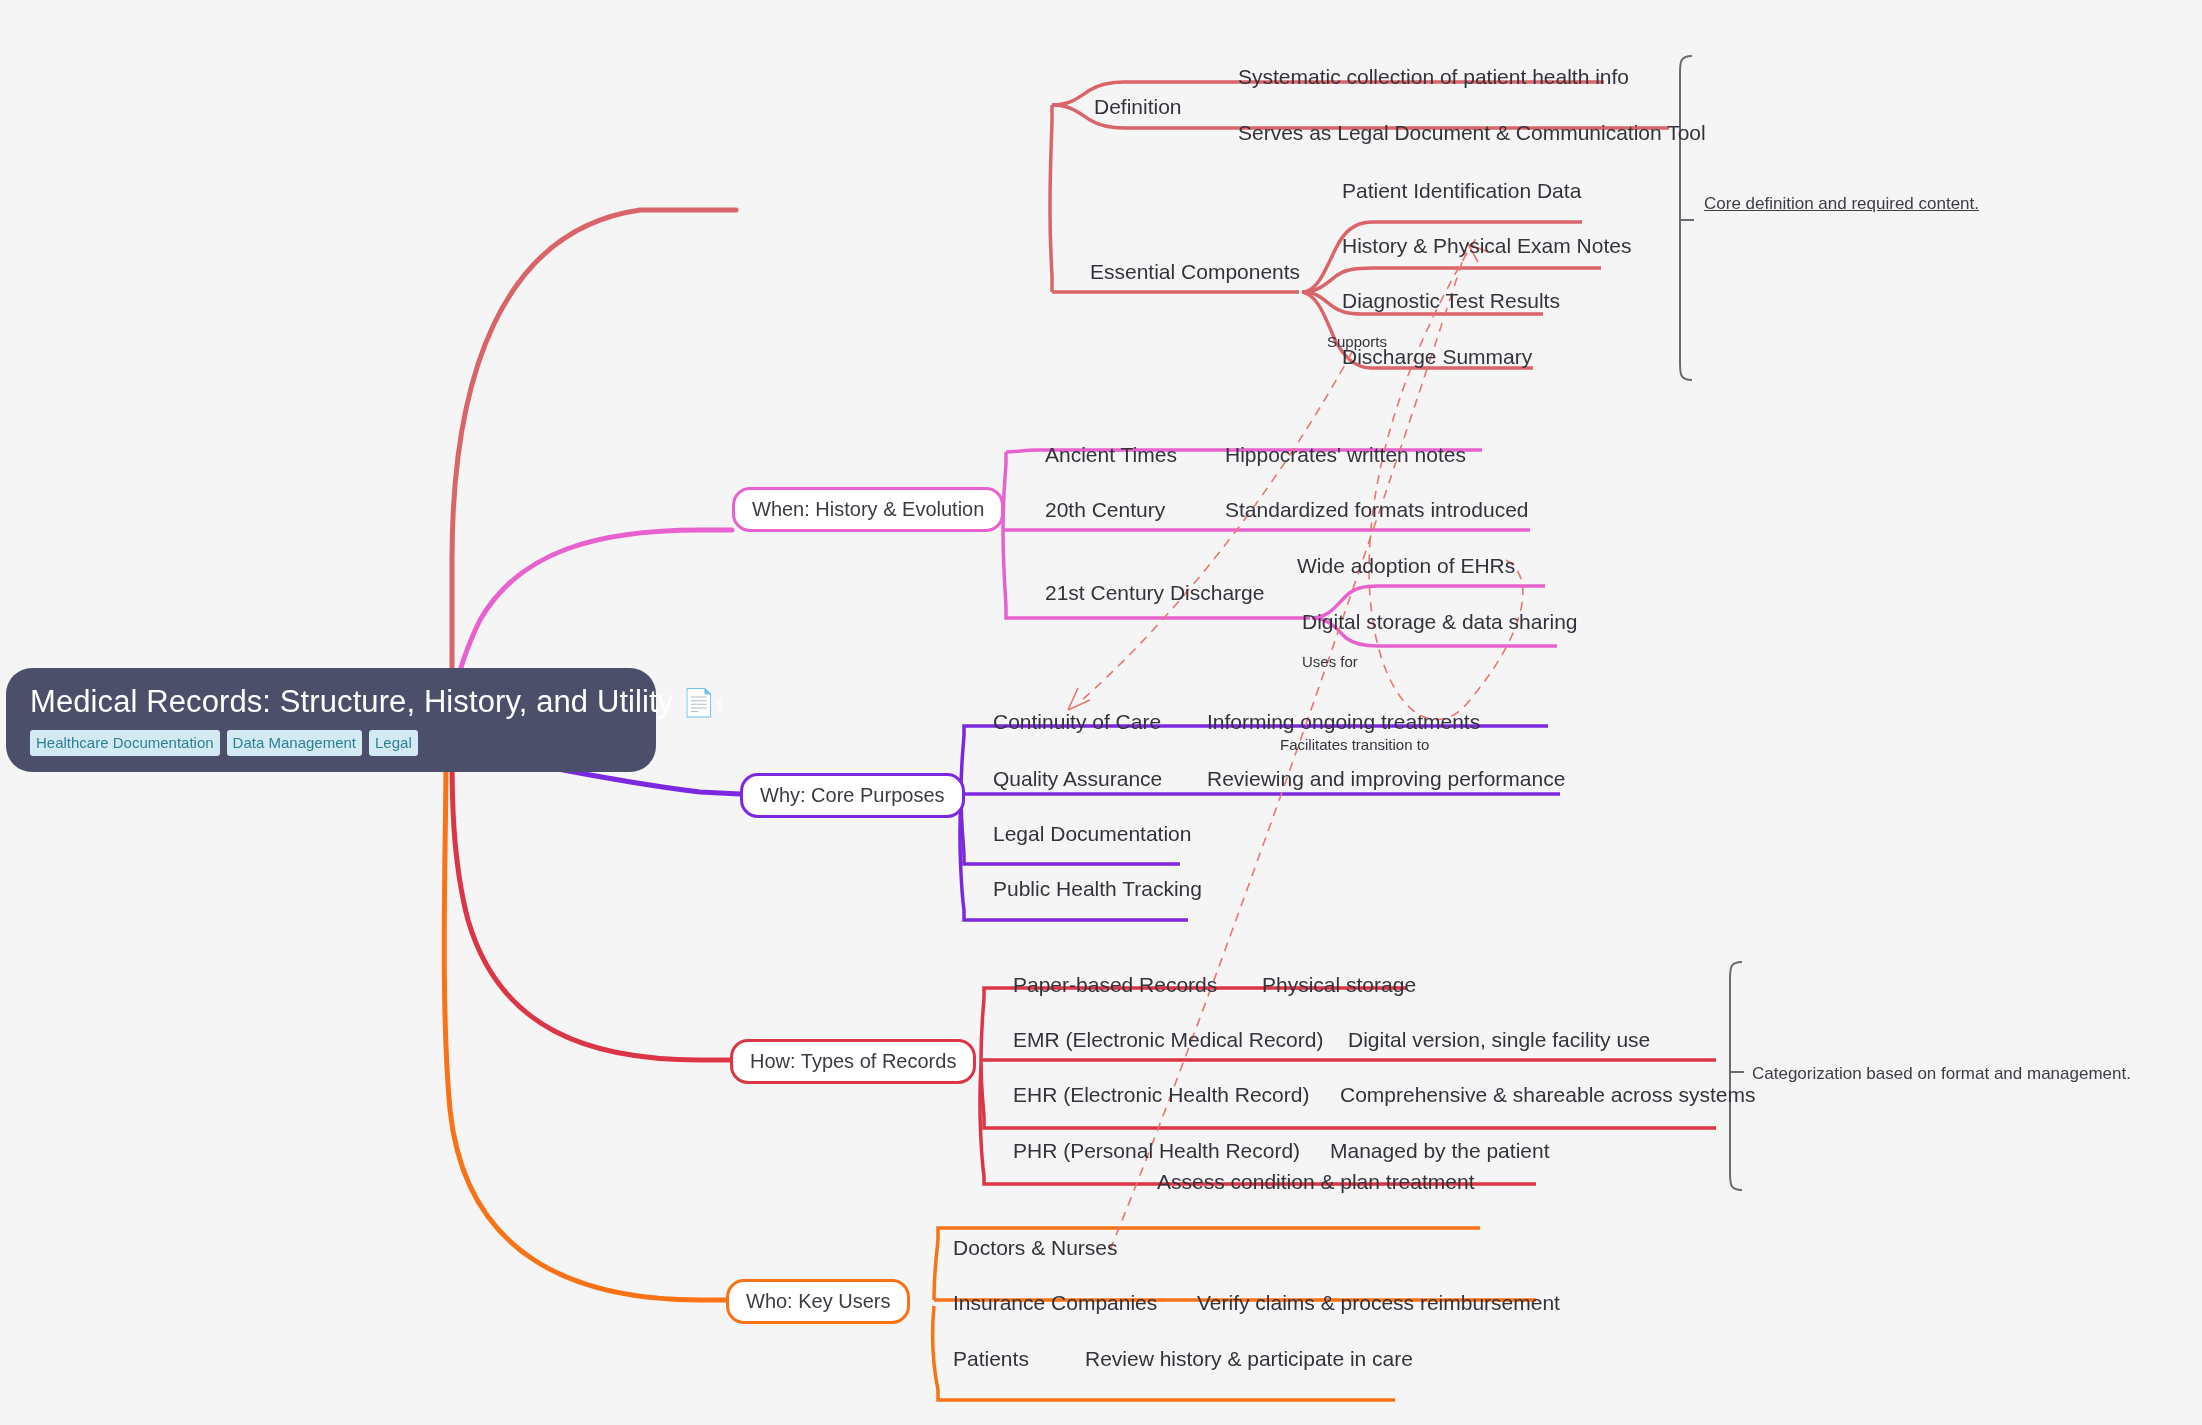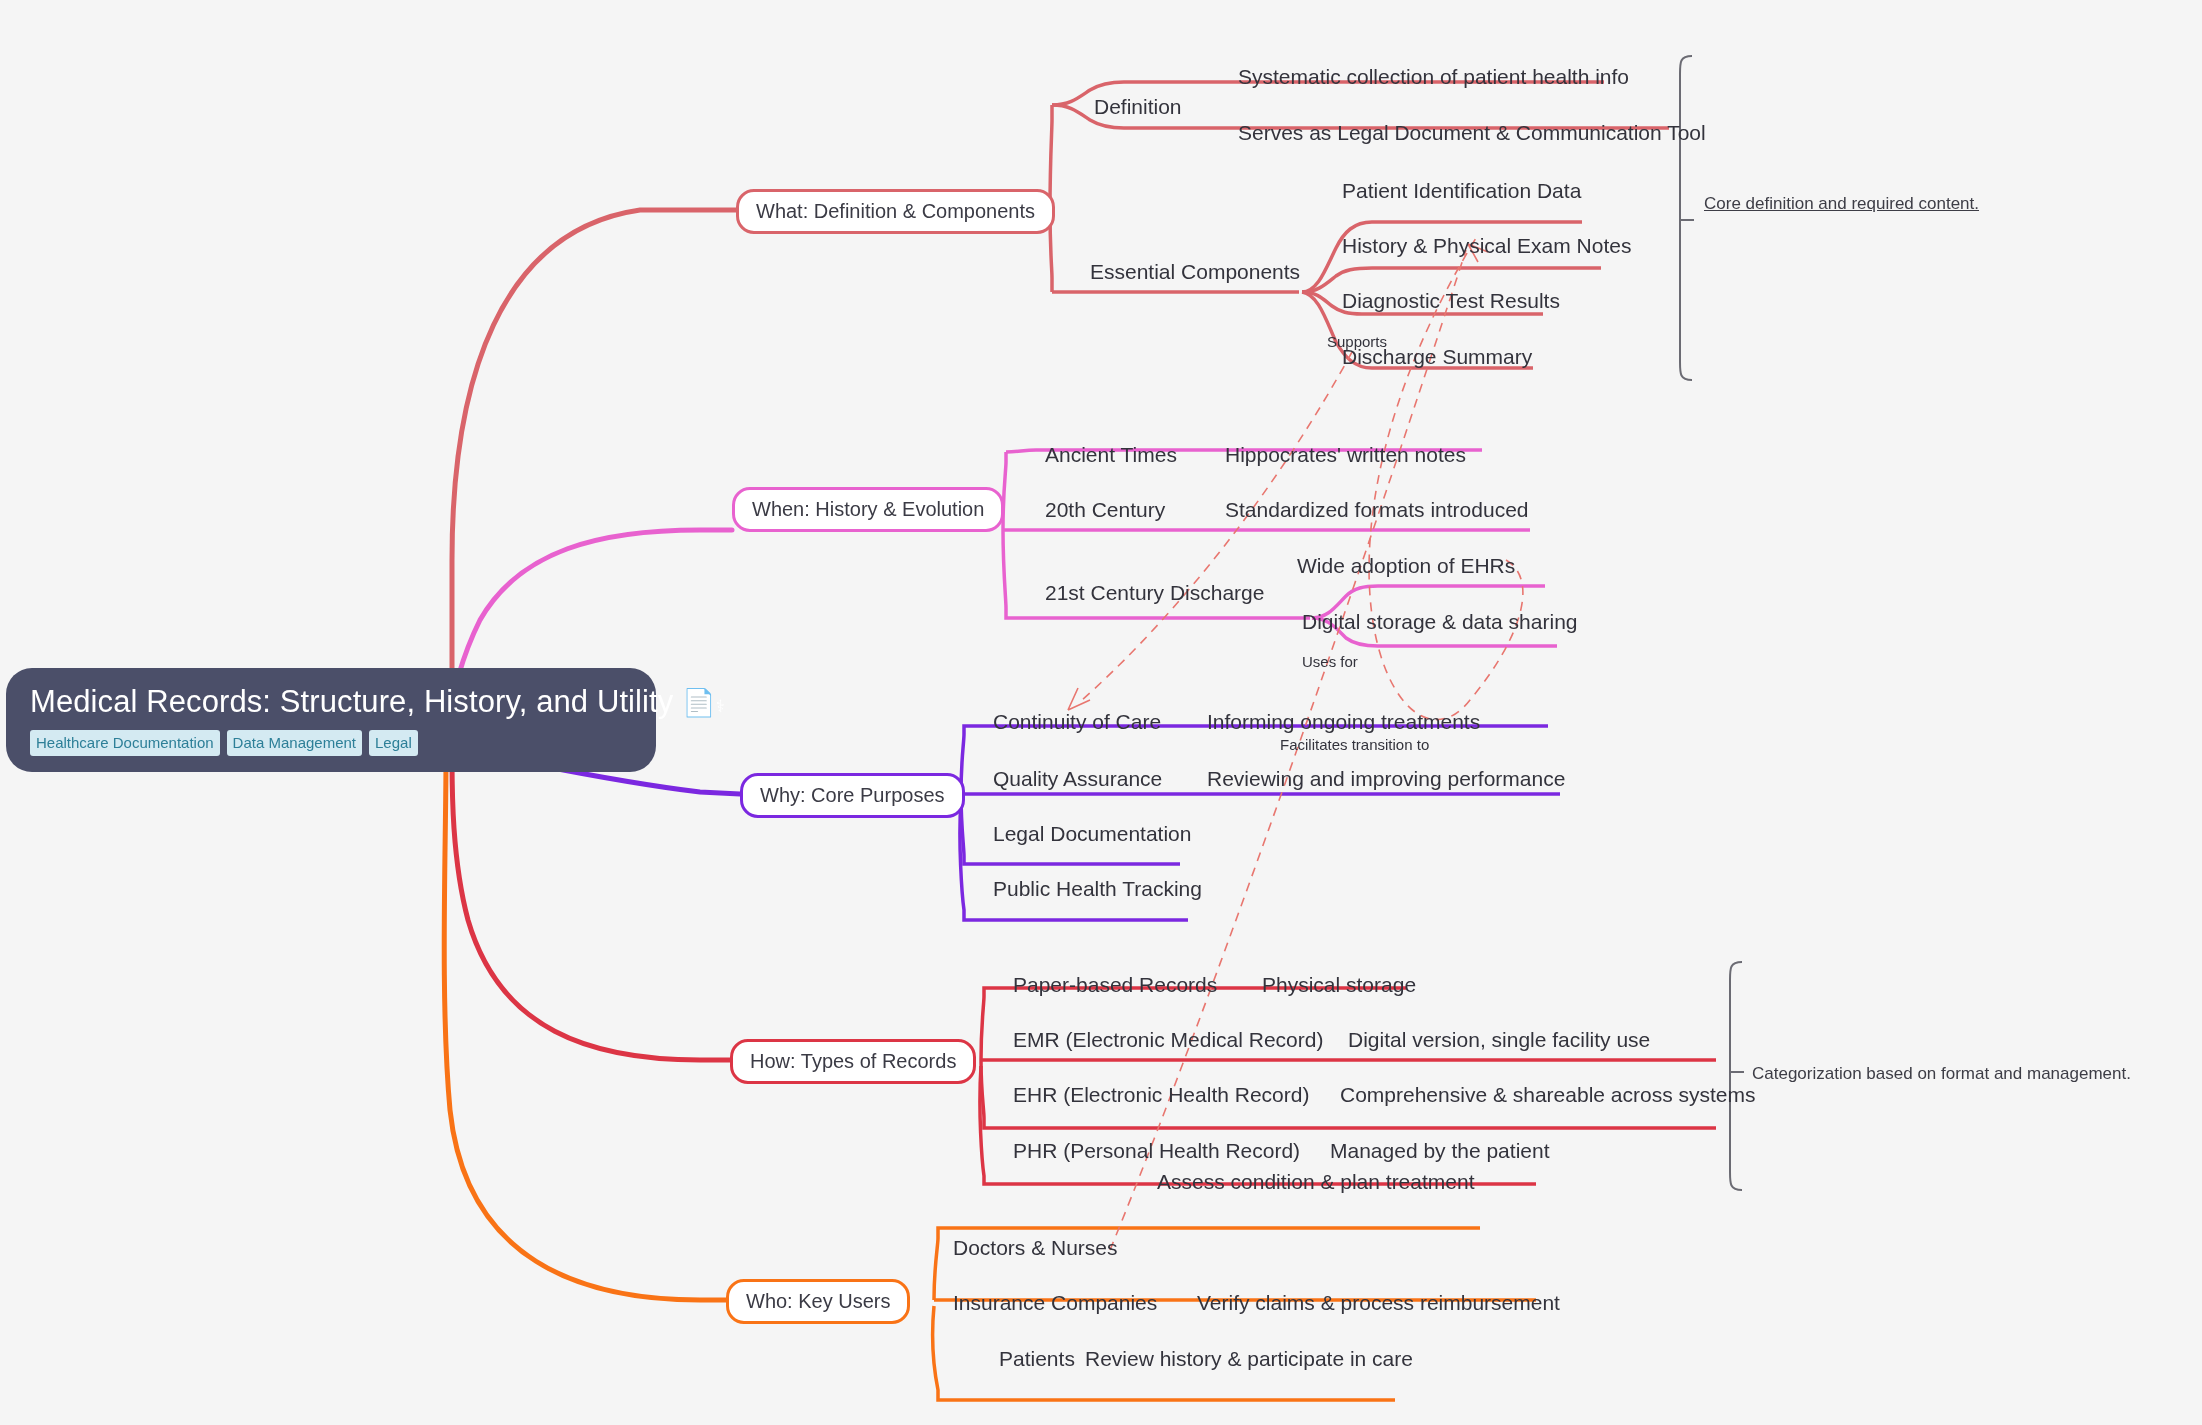--- a/index.html
+++ b/index.html
@@ -154,21 +154,20 @@
     <div class="root-title"><span>Medical Records: Structure, History, and Utility</span>
       <span class="emoji">📄</span><span class="emoji" style="font-size:17px;">⚕</span>
     </div>
     <div class="root-tags">
       <span class="root-tag">Healthcare Documentation</span>
       <span class="root-tag">Data Management</span>
       <span class="root-tag">Legal</span>
     </div>
   </div>
 
-  <div class="pill" style="left:736px;top:189px;border-color:#d9646a;">What: Definition &amp; Components</div>
 
   <div class="pill" style="left:732px;top:487px;border-color:#e862cf;">When: History &amp; Evolution</div>
 
   <div class="pill" style="left:740px;top:773px;border-color:#7b28e0;">Why: Core Purposes</div>
 
   <div class="pill" style="left:730px;top:1039px;border-color:#dc3545;">How: Types of Records</div>
 
   <div class="pill" style="left:726px;top:1279px;border-color:#f97316;">Who: Key Users</div>
 
   <div class="leaf" style="left:1094px;top:96px;text-align:center;">Definition</div>
@@ -211,21 +210,21 @@
 
   <div class="leaf" style="left:1013px;top:1140px;">PHR (Personal Health Record)</div>
   <div class="leaf" style="left:1330px;top:1140px;">Managed by the patient</div>
 
   <div class="leaf" style="left:953px;top:1237px;">Doctors &amp; Nurses</div>
   <div class="leaf" style="left:1157px;top:1171px;">Assess condition &amp; plan treatment</div>
 
   <div class="leaf" style="left:953px;top:1292px;">Insurance Companies</div>
   <div class="leaf" style="left:1197px;top:1292px;">Verify claims &amp; process reimbursement</div>
 
-  <div class="leaf" style="left:953px;top:1348px;margin-left:46px;">Patients</div>
+  <div class="leaf" style="left:953px;top:1348px;">Patients</div>
   <div class="leaf" style="left:1085px;top:1348px;">Review history &amp; participate in care</div>
 
   <div class="xlabel" style="left:1327px;top:334px;">Supports</div>
   <div class="xlabel" style="left:1302px;top:654px;">Uses for</div>
   <div class="xlabel" style="left:1280px;top:737px;">Facilitates transition to</div>
 
   <div class="annot" style="left:1704px;top:195px;text-decoration:underline;">Core definition and required content.</div>
   <div class="annot" style="left:1752px;top:1065px;">Categorization based on format and management.</div>
 
 </div>

